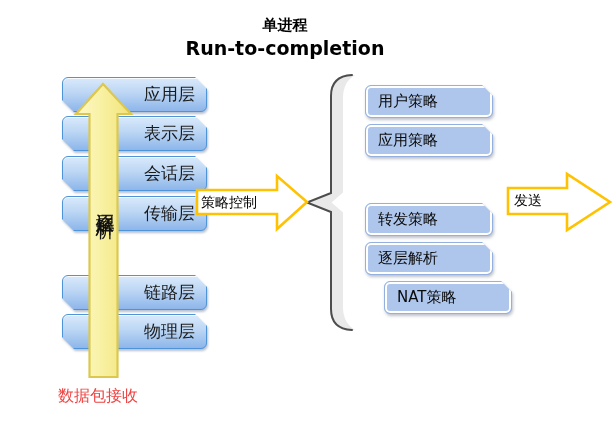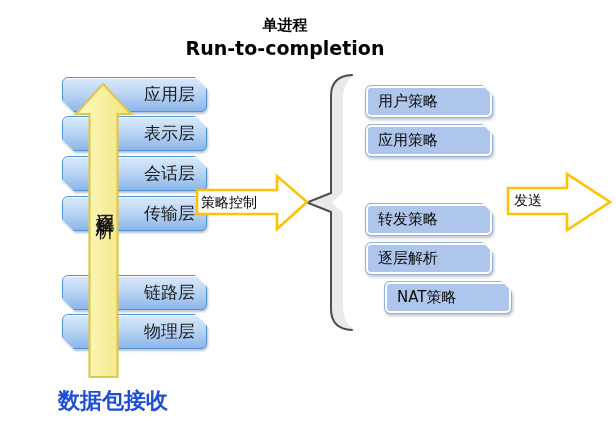--- a/index.html
+++ b/index.html
@@ -33,21 +33,21 @@
         background:var(--policy_fill,#aec6ec);
         box-shadow:inset 0 0 0 2px #fff;
         display:flex;align-items:center;padding-left:12px;
         font-size:15px;color:#0a0a0a;}
 
   
   .vlabel{position:absolute;left:94px;top:198px;z-index:3;
           writing-mode:vertical-rl;text-orientation:upright;
           font-size:19px;line-height:24px;letter-spacing:2.5px;color:#111;}
 
-  .bottom-label{position:absolute;left:58px;top:386px;font-size:22px;font-weight:bold;color:#1d4ed8;z-index:3;}
+  .bottom-label{position:absolute;left:58px;top:386px;font-size:16px;font-weight:normal;color:#ef4444;z-index:3;}
 
   .arrow-label{position:absolute;z-index:3;font-size:14px;color:#000;white-space:nowrap;}
   #mid-arrow-label{left:201px;top:194px;}
   #send-arrow-label{left:514px;top:192px;}
 
   svg{display:block;}
   .gold-arrow{fill:#ffffff;stroke:var(--outline_arrow_border,#ffc203);stroke-width:2.6;stroke-linejoin:miter;}
   .big-arrow{stroke:var(--big_arrow_border,#dcc84e);stroke-width:2.2;stroke-linejoin:miter;}
   .brace-fill{fill:#e9e9e9;stroke:none;}
   .brace-edge{fill:none;stroke:var(--brace_stroke,#4d4d4d);stroke-width:2;stroke-linecap:round;}

